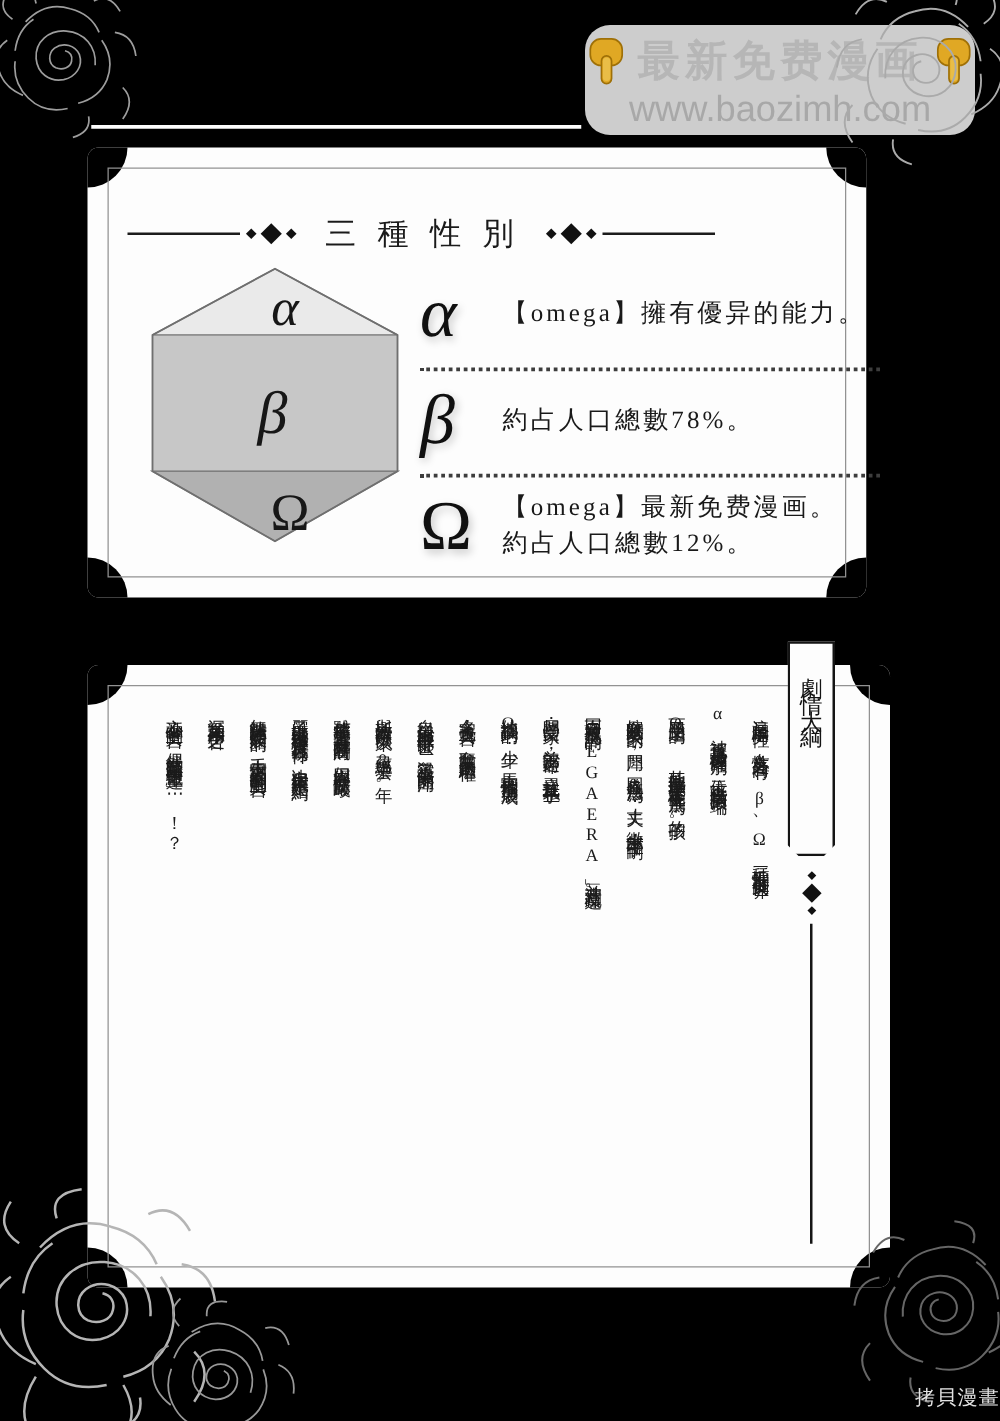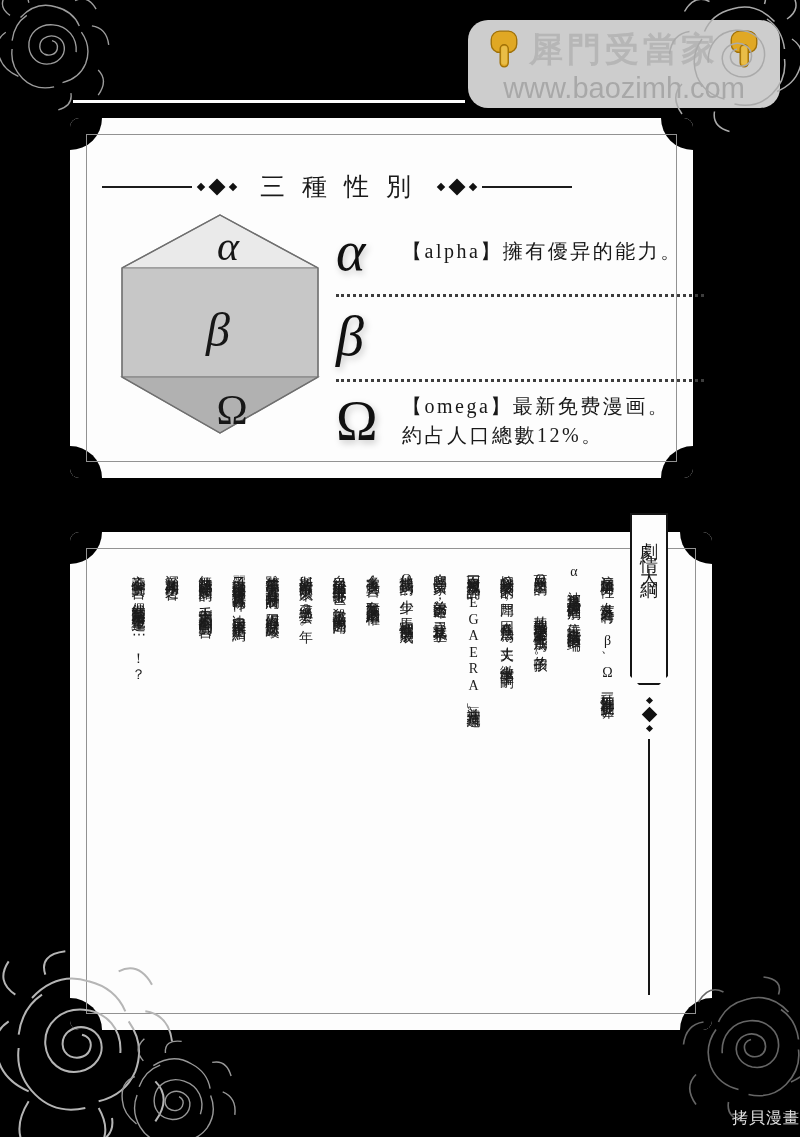--- a/index.html
+++ b/index.html
@@ -92,21 +92,21 @@
 
   <div class="top-rule"></div>
 
   <div class="banner">
     <div class="banner-line1">
       <svg class="hand" viewBox="0 0 40 46">
         <rect x="5" y="2" width="30" height="25" rx="10" fill="#edb126" stroke="#a87708" stroke-width="1.6"></rect>
         <rect x="15.5" y="18" width="9.5" height="26" rx="4.7" fill="#edb126" stroke="#a87708" stroke-width="1.6"></rect>
         <rect x="16.8" y="19.5" width="7" height="22" rx="3.5" fill="#f6c84b"></rect>
       </svg>
-      <span class="banner-title">犀門受當家</span>
+      <span class="banner-title">最新免费漫画</span>
       <svg class="hand" viewBox="0 0 40 46">
         <rect x="5" y="2" width="30" height="25" rx="10" fill="#edb126" stroke="#a87708" stroke-width="1.6"></rect>
         <rect x="15.5" y="18" width="9.5" height="26" rx="4.7" fill="#edb126" stroke="#a87708" stroke-width="1.6"></rect>
         <rect x="16.8" y="19.5" width="7" height="22" rx="3.5" fill="#f6c84b"></rect>
       </svg>
     </div>
     <div class="banner-url">www.baozimh.com</div>
   </div>
 
   <div class="panel panel1">
@@ -143,26 +143,27 @@
         <text x="108" y="48" text-anchor="middle" class="hexlabel it">α</text>
         <text x="98" y="134" text-anchor="middle" class="hexlabel it" style="font-size:48px">β</text>
         <text x="112" y="212" text-anchor="middle" class="hexlabel">Ω</text>
       </svg>
     </div>
 
     <div class="entries">
       <div class="entry">
         <div class="entry-sym it">α</div>
         <div class="entry-text">
-          <div>【alpha】擁有優异的能力。</div>
+          <div>【omega】擁有優异的能力。</div>
         </div>
       </div>
       <div class="entry">
         <div class="entry-sym it">β</div>
         <div class="entry-text">
+          <div>約占人口總數78%。</div>
         </div>
       </div>
       <div class="entry">
         <div class="entry-sym">Ω</div>
         <div class="entry-text">
           <div>【omega】最新免费漫画。</div>
           <div>約占人口總數12%。</div>
         </div>
       </div>
     </div>

